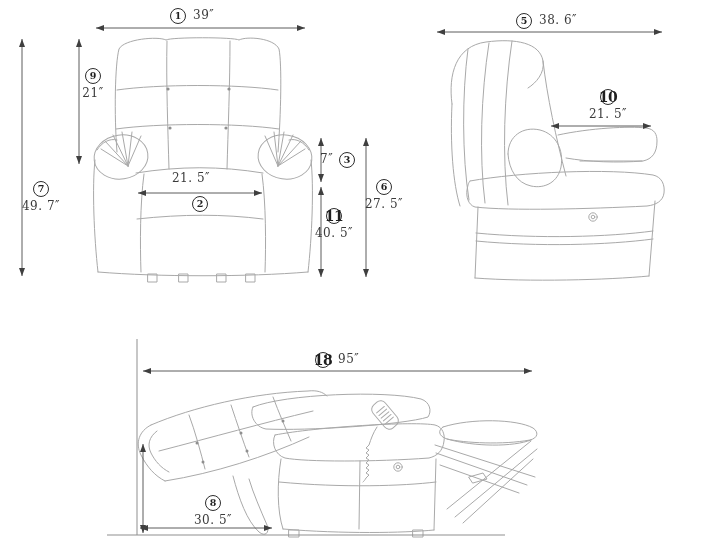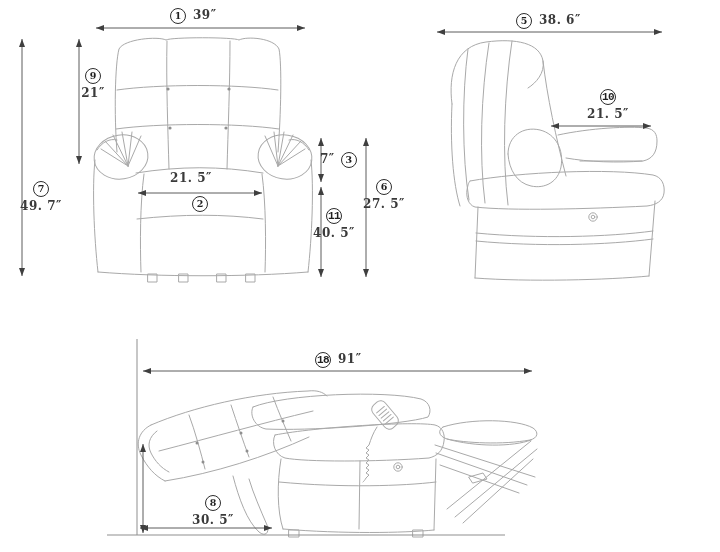--- a/index.html
+++ b/index.html
@@ -12,23 +12,23 @@
   .overlay{position:absolute;left:0;top:0;pointer-events:none;}
   .dim{position:absolute;display:flex;align-items:center;color:#3a3a3a;}
   .dim-row{flex-direction:row;gap:7px;}
   .dim-col{flex-direction:column;gap:3px;}
   .circ{
     box-sizing:border-box;width:16px;height:16px;border:1.3px solid #2d2d2d;border-radius:50%;
     display:flex;align-items:center;justify-content:center;
     font-family:"DejaVu Serif","Liberation Serif",serif;font-weight:bold;
     font-size:9.5px;line-height:1;color:#1f1f1f;background:#fff;
   }
-  .circ.two{font-size:11px;letter-spacing:-0.5px;font-family:Liberation Mono, monospace;}
+  .circ.two{font-size:14px;letter-spacing:-0.5px;}
   .val{
-    font-size:12px;line-height:1.1;color:#3a3a3a;letter-spacing:0.5px;white-space:nowrap;font-weight:bold;
+    font-size:12px;line-height:1.1;color:#3a3a3a;letter-spacing:0.5px;white-space:nowrap;
   }
 </style>
 </head>
 <body>
 
 <div id="stage">
 
   <svg class="drawing" style="left:88px;top:32px" width="230" height="256" viewBox="0 0 230 256" fill="none" stroke="#a9a9a9" stroke-width="1" stroke-linecap="round">
 
     <path d="M29,120 C26,82 27,32 31,17 C36,7 70,4 78,8 C83,5 146,5 151,8 C159,4 186,6 191,17 C194,32 193,82 190,120"></path>
@@ -213,21 +213,21 @@
     <span class="val">21. 5″</span>
   </div>
 
   <div class="dim dim-col" style="left:360px;top:179px;width:48px">
     <span class="circ">6</span>
     <span class="val">27. 5″</span>
   </div>
 
   <div class="dim dim-row" style="left:315px;top:352px">
     <span class="circ two">18</span>
-    <span class="val">91″</span>
+    <span class="val">95″</span>
   </div>
 
 
   <div class="dim dim-col" style="left:186px;top:495px;width:54px">
     <span class="circ">8</span>
     <span class="val">30. 5″</span>
   </div>
 
 </div>
 

